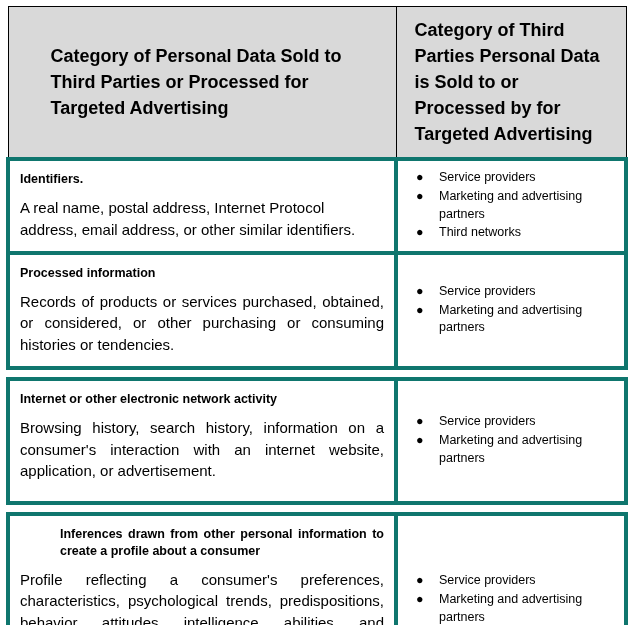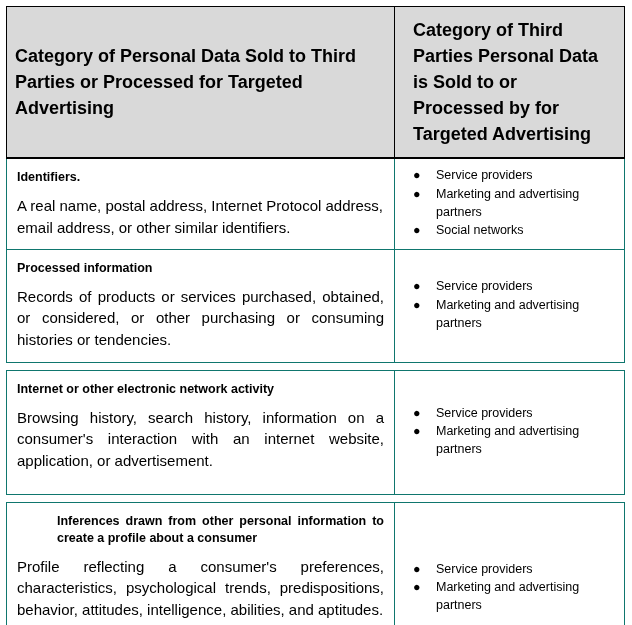--- a/index.html
+++ b/index.html
@@ -39,26 +39,26 @@
     border-width: 1px 1px 2px 1px;
     vertical-align: middle;
     text-align: left;
     font-weight: bold;
     font-size: 18px;
     line-height: 1.45;
     padding: 10px 14px;
     height: 91px;
     box-sizing: border-box;
   }
-  .hdr-row th.hdr-left  { padding-left: 8px; padding-right: 26px; margin-top: 12px; }
+  .hdr-row th.hdr-left  { padding-left: 42px; padding-right: 26px; margin-top: 12px; }
   .hdr-row th.hdr-right { padding-left: 18px; padding-right: 18px; }
 
   
   .body-row > td {
-    border: 1px solid #0f766e;
+    border: 4px solid #0f766e;
     vertical-align: top;
     box-sizing: border-box;
     padding: 0;
   }
   .body-row > td.cell-right {
     vertical-align: middle;
   }
 
   
   .gap-row td {
@@ -153,21 +153,21 @@
             <li>
               <span class="bullet-dot">●</span>
               <span>Service providers</span>
             </li>
             <li>
               <span class="bullet-dot">●</span>
               <span>Marketing and advertising partners</span>
             </li>
             <li>
               <span class="bullet-dot">●</span>
-              <span>Social networks</span>
+              <span>Third networks</span>
             </li>
           </ul>
         </td>
       </tr>
 
       <tr class="body-row row-h2">
         <td class="cell-left">
           <div class="cell-left-inner">
             <p class="row-title">Processed information</p>
             <p class="row-body align-just">Records of products or services purchased, obtained, or considered, or other purchasing or consuming histories or tendencies.</p>

